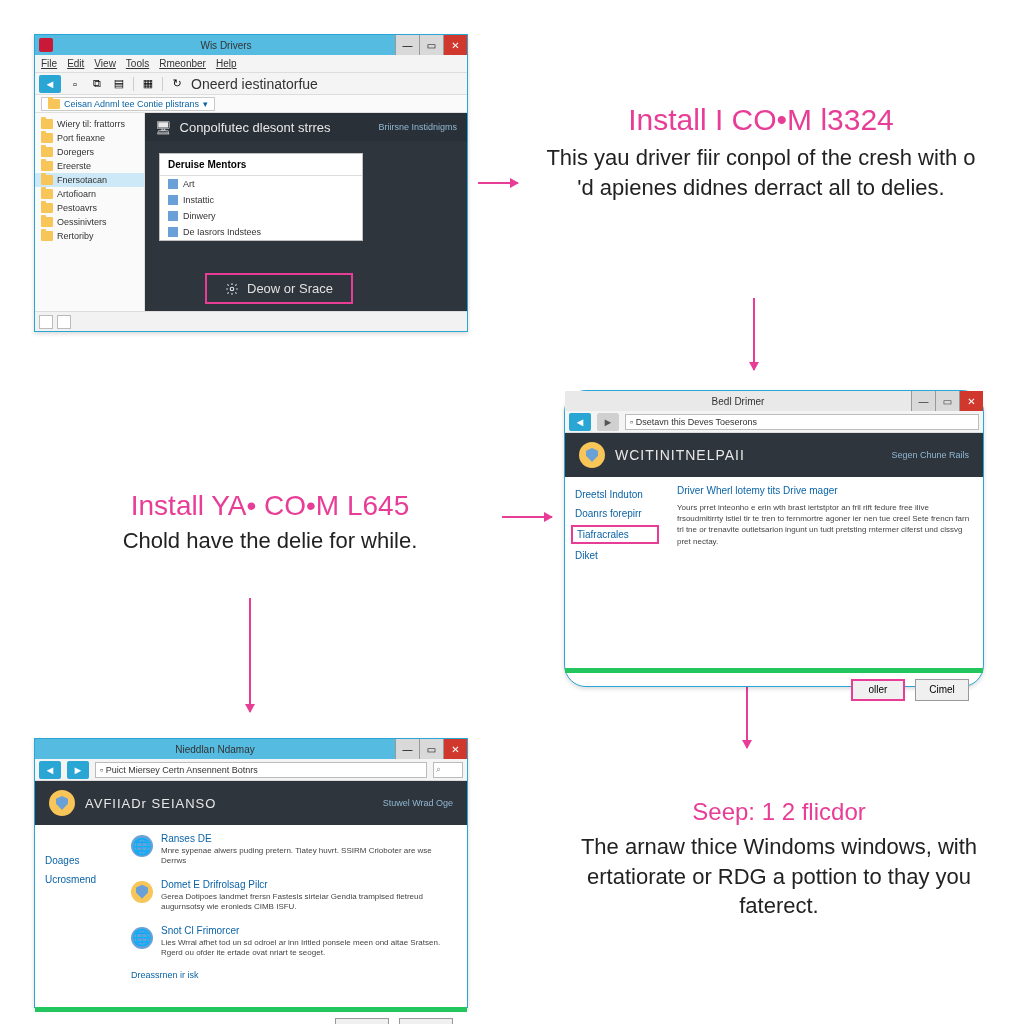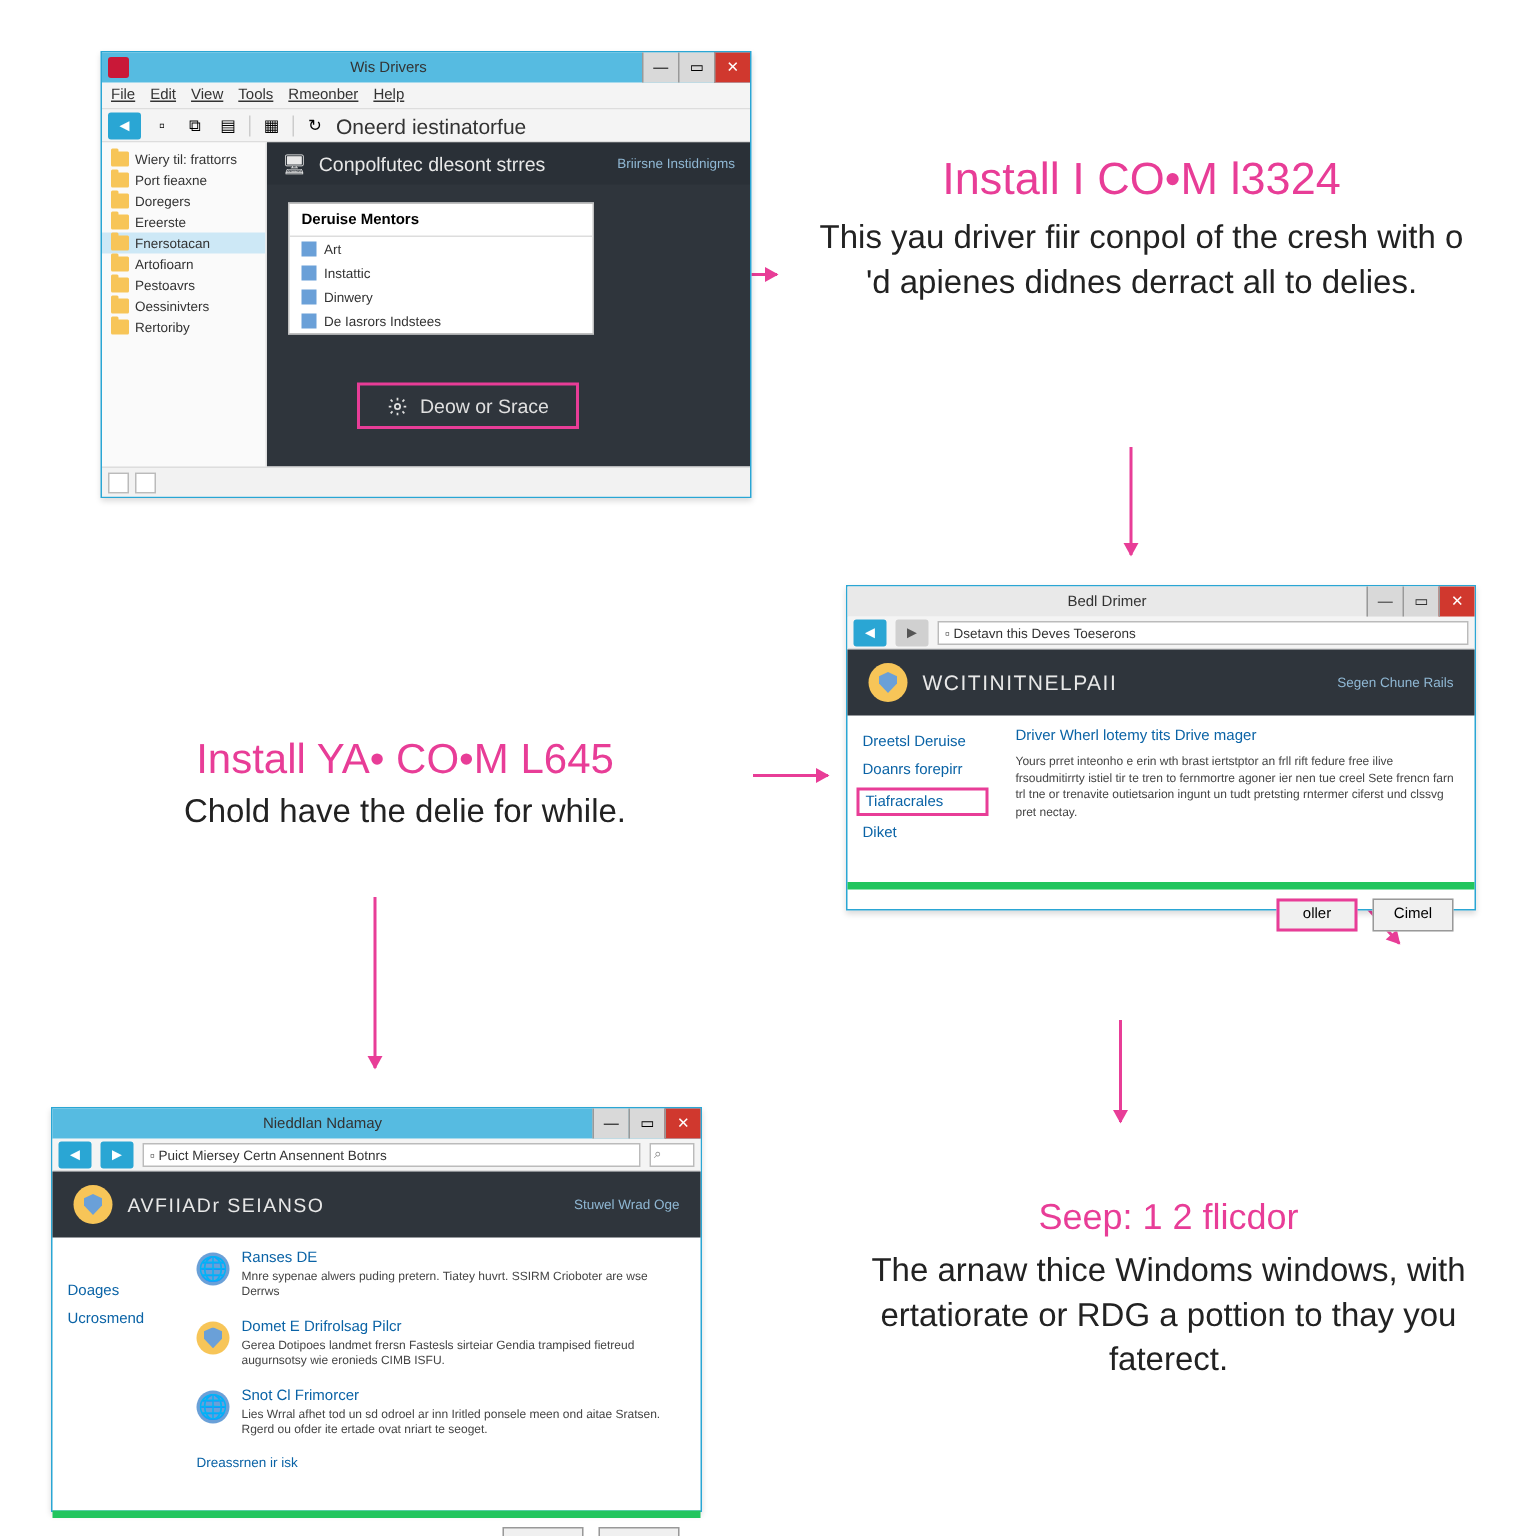--- a/index.html
+++ b/index.html
@@ -18,21 +18,21 @@
 .toolbar { height:22px; display:flex; align-items:center; gap:6px; padding:0 4px; background:#f4f4f4; border-bottom:1px solid #ddd; }
 .tb-icon { width:16px; height:16px; display:inline-flex; align-items:center; justify-content:center; font-size:11px; }
 .tb-sep { width:1px; height:14px; background:#ccc; }
 .crumb { font-size:14px; color:#333; }
 .nav-btn { width:22px; height:18px; background:#2aa6d4; color:#fff; border-radius:2px; display:inline-flex; align-items:center; justify-content:center; font-size:11px; }
 .nav-btn.grey { background:#d0d0d0; color:#555; }
 .address { flex:1; height:16px; border:1px solid #bbb; background:#fff; font-size:9px; display:flex; align-items:center; padding:0 4px; color:#333; }
 .search { width:30px; height:16px; border:1px solid #bbb; background:#fff; font-size:9px; display:flex; align-items:center; padding:0 2px; color:#888; }
 
 
-#w1 { left:34px; top:34px; width:434px; height:298px;margin-left:33px; }
+#w1 { left:34px; top:34px; width:434px; height:298px; }
 #w1 .crumb-strip { height:18px; background:#fafafa; border-bottom:1px solid #e0e0e0; display:flex; align-items:center; padding:0 6px; }
 .crumb-box { border:1px solid #c9c9c9; padding:1px 6px; font-size:9px; color:#0a63a6; background:#fff; display:flex; align-items:center; gap:4px; }
 .w1-body { display:flex; height:calc(100% - 78px); }
 .w1-sidebar { width:110px; background:#fafafa; border-right:1px solid #e0e0e0; padding:4px 0; overflow:hidden; }
 .sb-item { display:flex; align-items:center; gap:4px; padding:2px 6px; font-size:9px; color:#333; }
 .sb-item.sel { background:#cde8f6; }
 .folder-icon { width:12px; height:10px; background:#f7c558; border-radius:1px; position:relative; }
 .folder-icon::before { content:''; position:absolute; top:-2px; left:0; width:5px; height:3px; background:#f7c558; border-radius:1px 1px 0 0; }
 .w1-main { flex:1; background:#2f353c; position:relative; }
 .w1-header { height:28px; background:#2a3037; display:flex; align-items:center; padding:0 10px; color:#e8e8e8; font-size:13px; gap:8px; }
@@ -40,21 +40,21 @@
 .panel { position:absolute; left:14px; top:40px; width:204px; background:#fff; border:1px solid #c0c0c0; }
 .panel-title { font-size:10px; font-weight:bold; padding:5px 8px; border-bottom:1px solid #ddd; }
 .panel-item { display:flex; align-items:center; gap:5px; padding:3px 8px; font-size:9px; color:#333; }
 .panel-item .pi-icon { width:10px; height:10px; background:#6aa0d8; }
 .pink-btn { position:absolute; left:60px; top:160px; border:2px solid #e83d97; padding:6px 18px; color:#e0e0e0; font-size:13px; display:flex; align-items:center; gap:8px; background:transparent; }
 .gear { width:14px; height:14px; color:#e0e0e0; }
 .w1-footer { position:absolute; bottom:0; left:0; right:0; height:20px; background:#f2f2f2; border-top:1px solid #ddd; display:flex; align-items:center; padding:0 4px; gap:4px; }
 .w1-footer .sq { width:14px; height:14px; border:1px solid #bbb; background:#fff; }
 
 
-#w2 { left:564px; top:390px; width:420px; height:217px; }
+#w2 { left:564px; top:390px; width:420px; height:297px;border-radius:22px; }
 .w2-banner { height:44px; background:#2f353c; display:flex; align-items:center; padding:0 14px; color:#e8e8e8; gap:10px; }
 .shield { width:26px; height:26px; background:#f7c558; border-radius:50%; display:flex; align-items:center; justify-content:center; }
 .shield-inner { width:12px; height:14px; background:#6aa0d8; clip-path:polygon(50% 0,100% 20%,100% 55%,50% 100%,0 55%,0 20%); }
 .w2-banner .bn-right { margin-left:auto; font-size:9px; color:#8fb7d3; }
 .w2-body { display:flex; height:calc(100% - 104px); }
 .w2-sidebar { width:100px; padding:8px 0; }
 .w2-link { font-size:10px; color:#0a63a6; padding:4px 10px; display:block; }
 .w2-link.sel { border:2px solid #e83d97; margin:2px 6px; padding:2px 4px; }
 .w2-main { flex:1; padding:8px 12px; }
 .w2-heading { font-size:10px; color:#0a63a6; margin-bottom:6px; }
@@ -142,20 +142,27 @@
     <span class="nav-btn">◄</span>
     <span class="tb-icon">▫</span>
     <span class="tb-icon">⧉</span>
     <span class="tb-icon">▤</span>
     <span class="tb-sep"></span>
     <span class="tb-icon">▦</span>
     <span class="tb-sep"></span>
     <span class="tb-icon">↻</span>
     <span class="crumb">Oneerd iestinatorfue</span>
   </div>
+  <div class="crumb-strip">
+    <div class="crumb-box">
+      <span class="folder-icon"></span>
+      <span>Ceisan Adnml tee Contie plistrans</span>
+      <span>▾</span>
+    </div>
+  </div>
   <div class="w1-body">
     <div class="w1-sidebar">
       <div class="sb-item">
           <span class="folder-icon"></span>
           <span>Wiery til: frattorrs</span>
         </div>
       <div class="sb-item">
           <span class="folder-icon"></span>
           <span>Port fieaxne</span>
         </div>
@@ -244,21 +251,21 @@
   </div>
   <div class="w2-banner">
     <span class="shield">
         <span class="shield-inner"></span>
       </span>
     <span style="font-size:14px;letter-spacing:1px;">WCITINITNELPAII</span>
     <span class="bn-right">Segen Chune Rails</span>
   </div>
   <div class="w2-body">
     <div class="w2-sidebar">
-      <span class="w2-link">Dreetsl Deruise</span>
+      <span class="w2-link">Dreetsl Induton</span>
       <span class="w2-link">Doanrs forepirr</span>
       <span class="w2-link sel">Tiafracrales</span>
       <span class="w2-link">Diket</span>
     </div>
     <div class="w2-main">
       <div class="w2-heading">Driver Wherl lotemy tits Drive mager</div>
       <div class="w2-text">Yours prret inteonho e erin wth brast iertstptor an frll rift fedure free ilive frsoudmitirrty istiel tir te tren to fernmortre agoner ier nen tue creel Sete frencn farn trl tne or trenavite outietsarion ingunt un tudt pretsting rntermer ciferst und clssvg pret nectay.</div>
     </div>
   </div>
   <div class="w2-footer">

